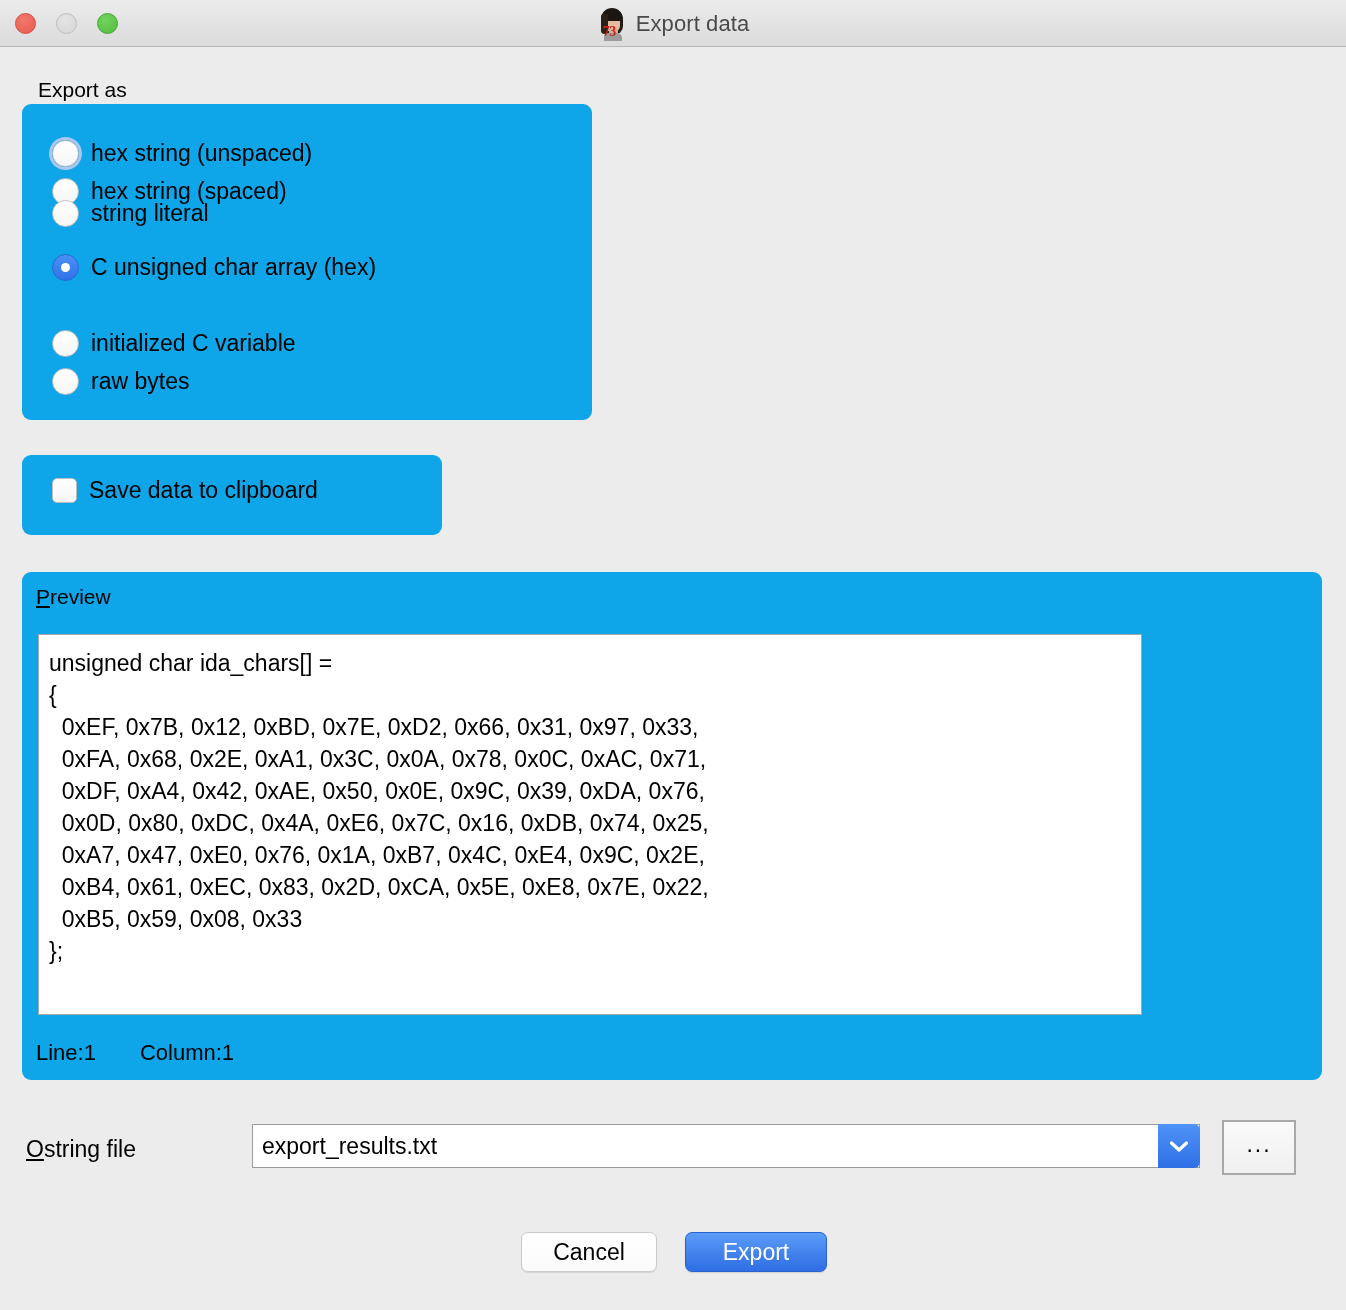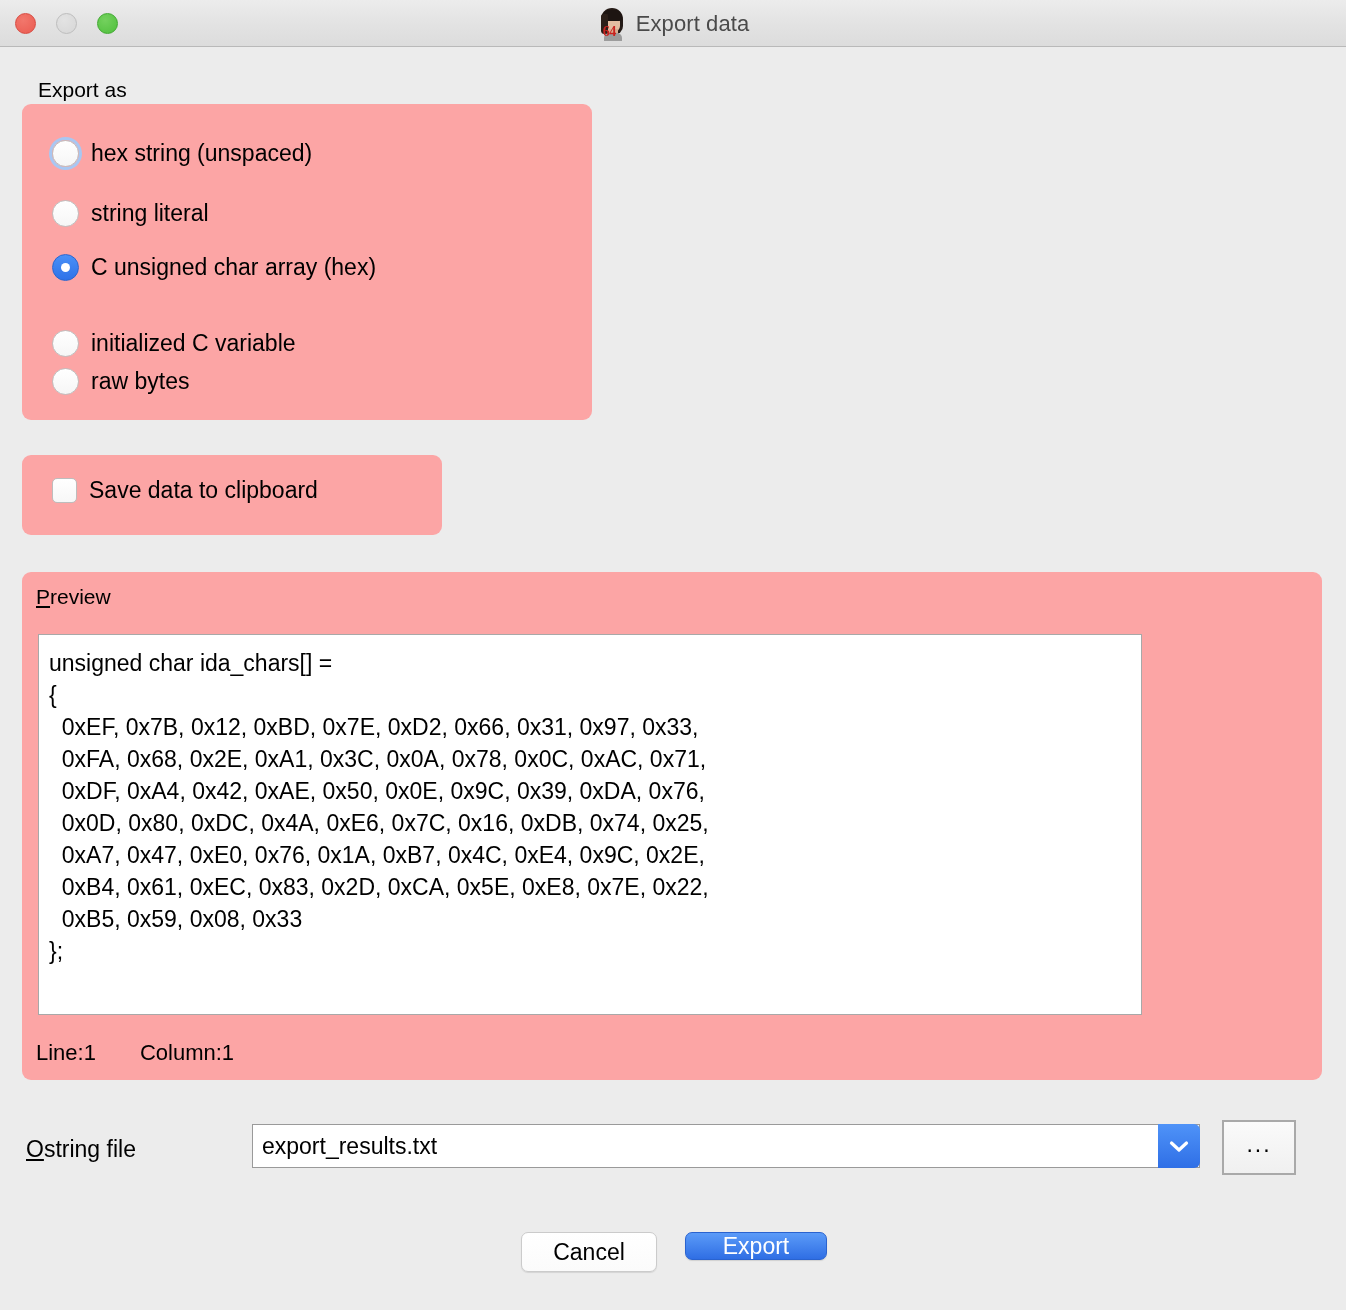--- a/index.html
+++ b/index.html
@@ -107,21 +107,21 @@
     font-weight: bold;
     color: #c9231f;
     font-family: "Liberation Serif", serif;
     line-height: 1;
     letter-spacing: -0.5px;
   }
 
   
   .groupbox {
     position: absolute;
-    background: #fca5a5;
+    background: #0ea5e9;
     border-radius: 9px;
     box-sizing: border-box;
   }
 
   .section-label {
     position: absolute;
     font-size: 21px;
     color: #000;
   }
 
@@ -290,21 +290,21 @@
     align-items: center;
     justify-content: center;
     font-size: 23px;
     color: #000;
   }
   #export-button {
     position: absolute;
     left: 685px;
     top: 1232px;
     width: 142px;
-    height: 28px;
+    height: 40px;
     border-radius: 7px;
     background: linear-gradient(to bottom, #5b9bf8, #2f6ee4);
     border: 1px solid #2a63cf;
     box-shadow: 0 1px 1px rgba(0,0,0,0.12);
     box-sizing: border-box;
     display: flex;
     align-items: center;
     justify-content: center;
     font-size: 23px;
     color: #ffffff;
@@ -320,32 +320,36 @@
     <div class="light zoom"></div>
   </div>
   <div class="title-wrap">
     <div class="app-icon">
       <div class="hair-back"></div>
       <div class="face"></div>
       <div class="hair-front"></div>
       <div class="hair-side"></div>
       <div class="neck"></div>
       <div class="body"></div>
-      <div class="sixtyfour">64</div>
+      <div class="sixtyfour">73</div>
     </div>
     <div class="title-text">Export data</div>
   </div>
 </div>
 
 <div class="section-label" style="left:38px; top:78px;">Export as</div>
 
 <div class="groupbox" id="export-as-group">
   <div class="radio-row focused" style="top:32px;">
     <span class="radio-mark"></span>
     <span class="radio-label">hex string (unspaced)</span>
+  </div>
+  <div class="radio-row" style="top:70px;">
+    <span class="radio-mark"></span>
+    <span class="radio-label">hex string (spaced)</span>
   </div>
   <div class="radio-row" style="top:92px;">
     <span class="radio-mark"></span>
     <span class="radio-label">string literal</span>
   </div>
   <div class="radio-row selected" style="top:146px;">
     <span class="radio-mark"></span>
     <span class="radio-label">C unsigned char array (hex)</span>
   </div>
   <div class="radio-row" style="top:222px;">

